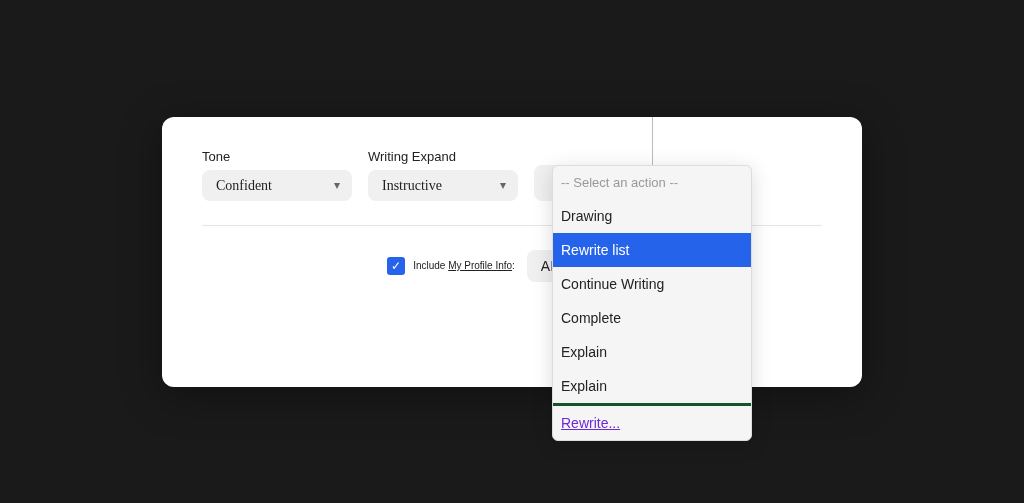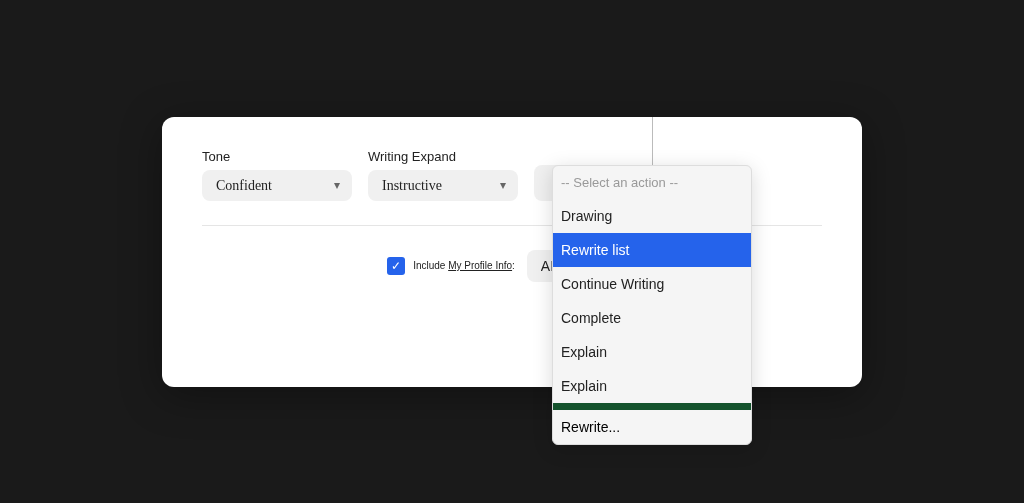--- a/index.html
+++ b/index.html
@@ -234,21 +234,21 @@
   </div>
 
   <div class="action-dropdown">
     <div class="dropdown-item placeholder">-- Select an action --</div>
     <div class="dropdown-item">Drawing</div>
     <div class="dropdown-item selected">Rewrite list</div>
     <div class="dropdown-item">Continue Writing</div>
     <div class="dropdown-item">Complete</div>
     <div class="dropdown-item">Explain</div>
     <div class="dropdown-item">Explain</div>
-    <div class="dropdown-item" style="border-top:7px solid #14532d; color:#000000;">Rewrite...</div>
+    <div class="dropdown-item" style="border-top:3px solid #14532d; color:#6d28d9;text-decoration:underline;">Rewrite...</div>
   </div>
 
   <div class="connector-line"></div>
 
   <hr class="divider">
 
   <div class="bottom-row">
     <div class="checkbox-wrapper">
       <div class="checkbox">
         <span class="checkbox-check">✓</span>

